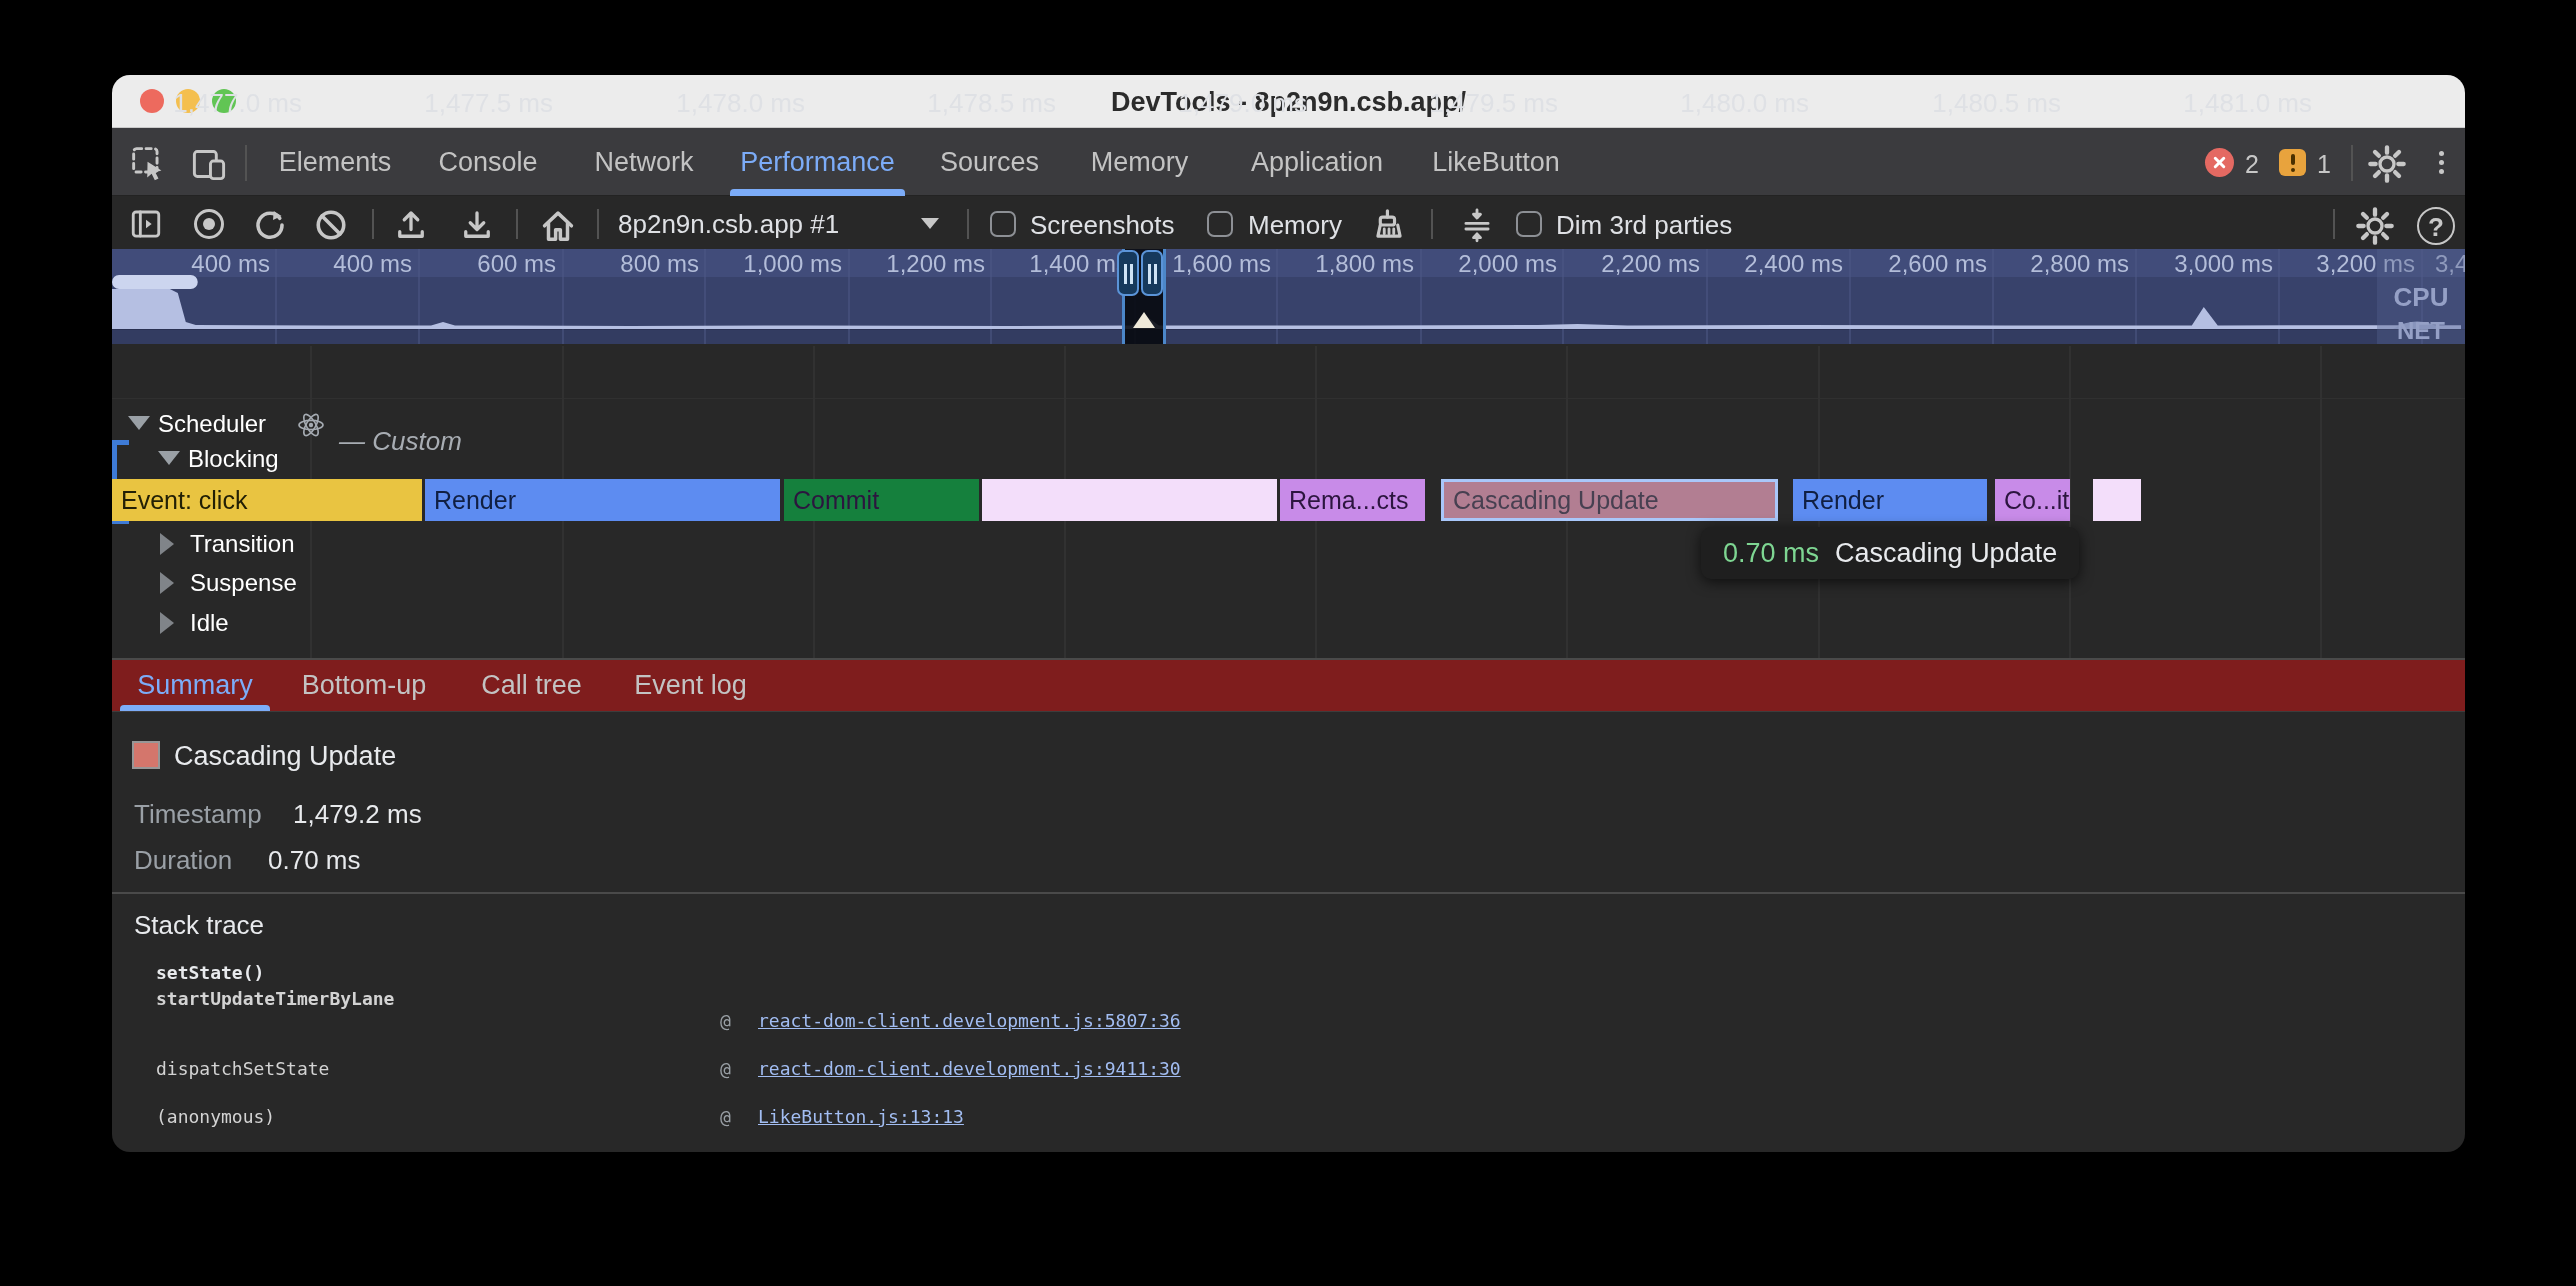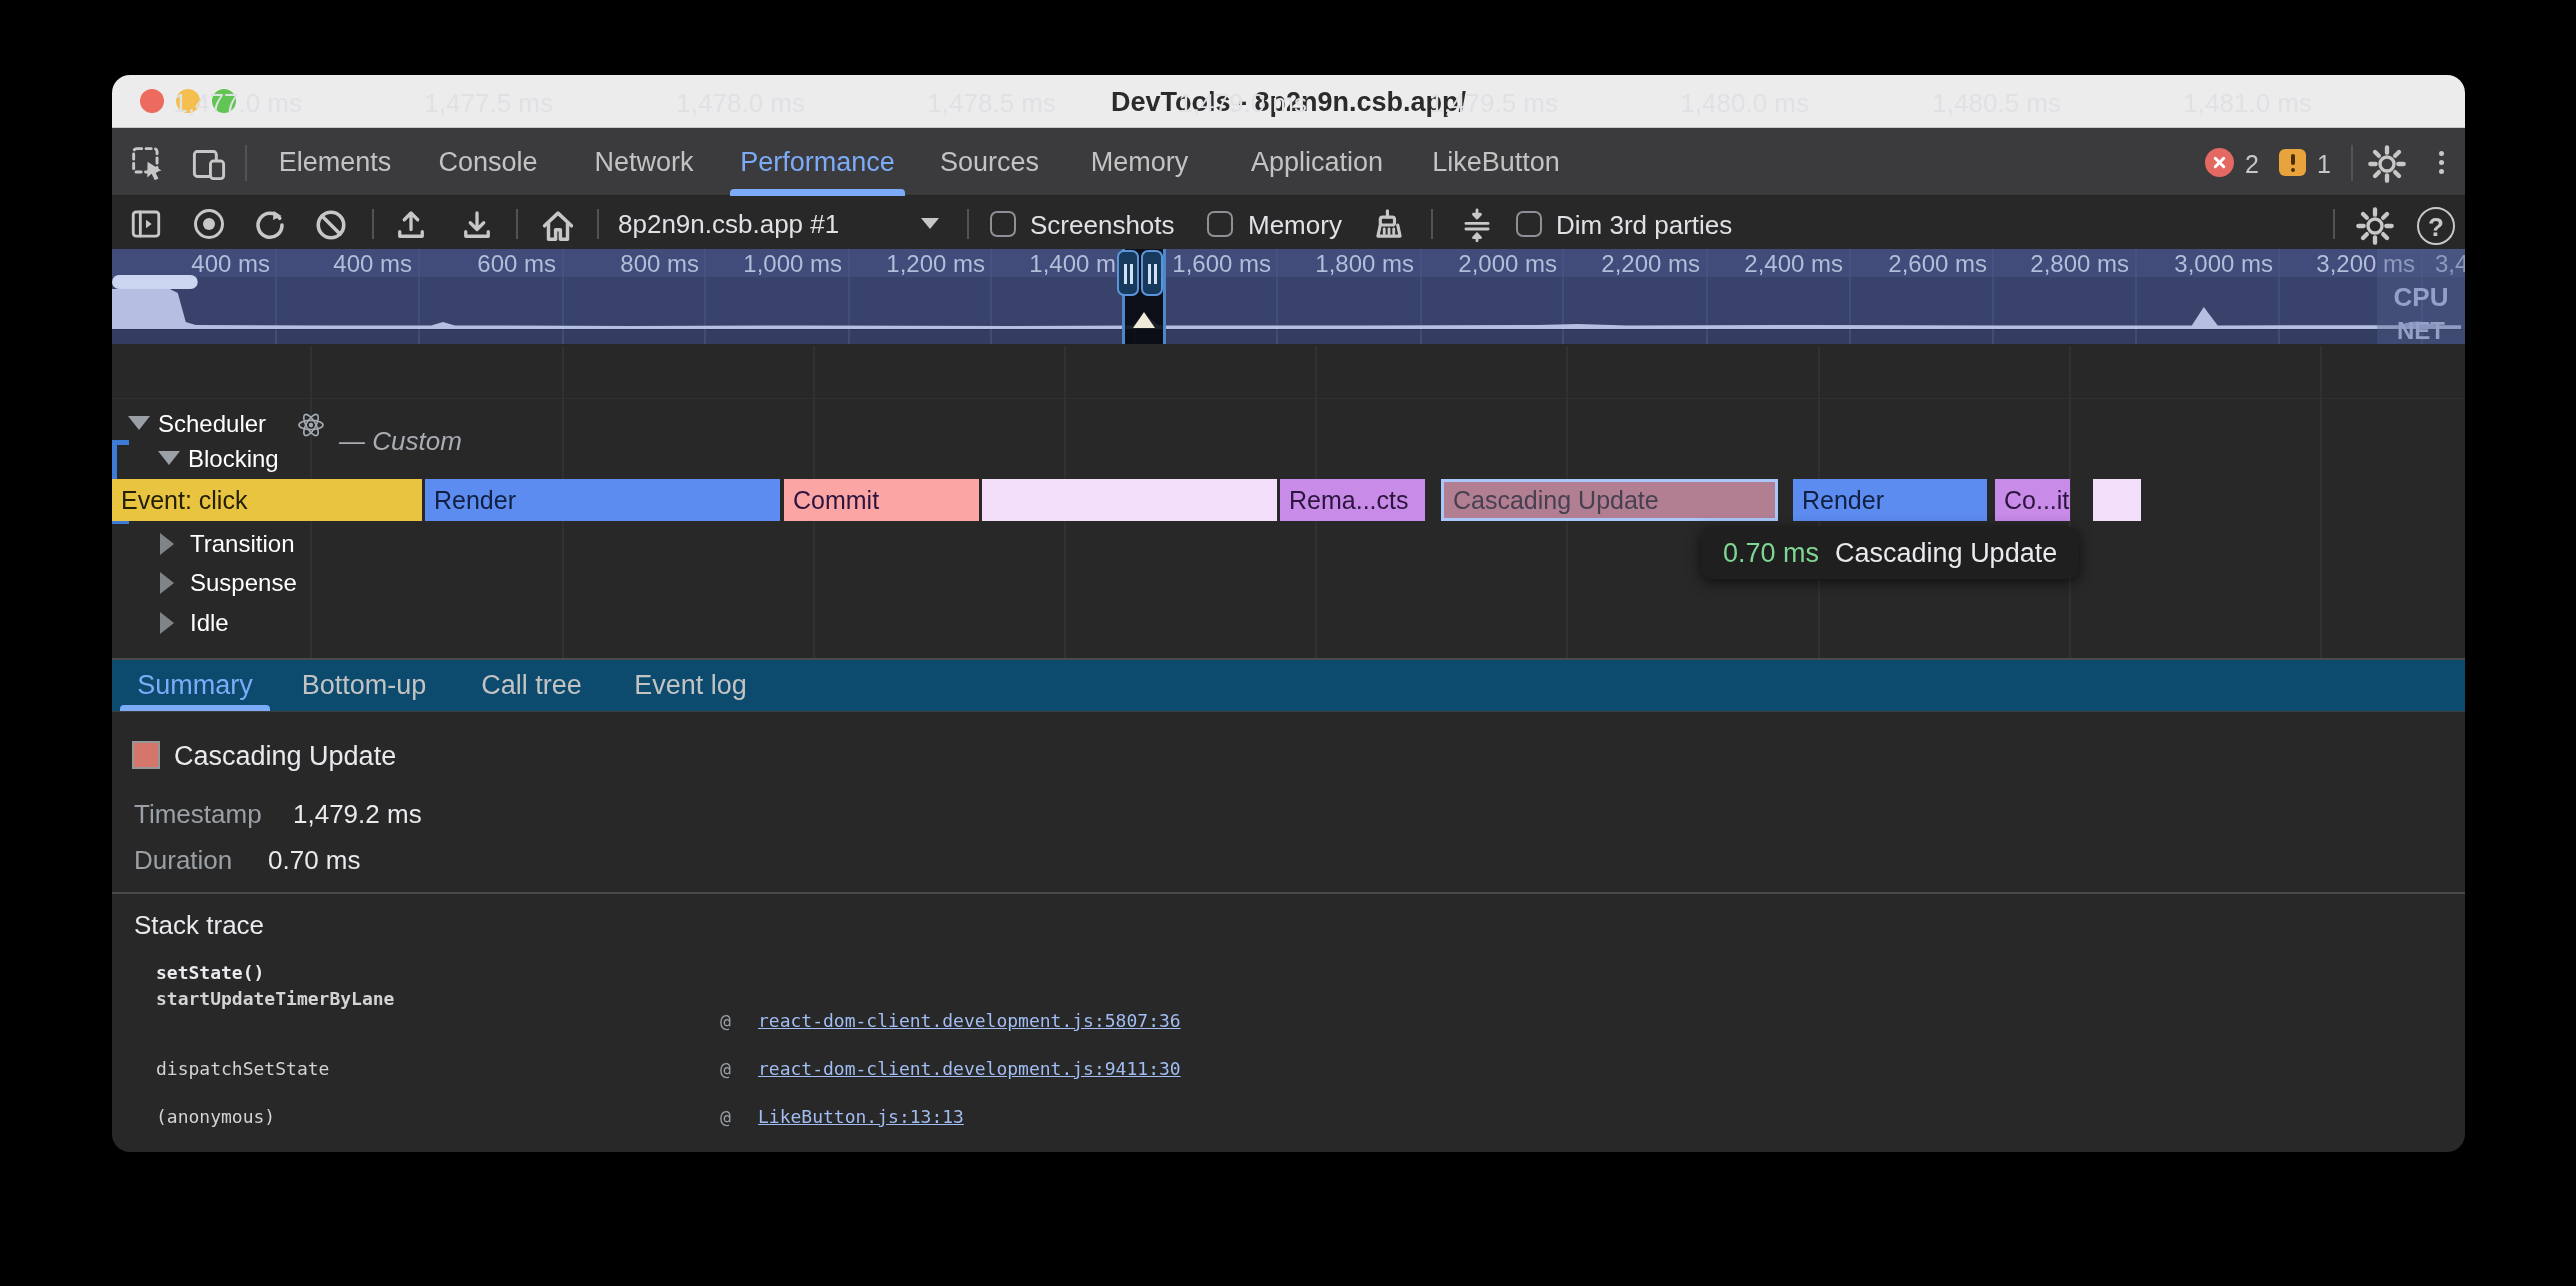--- a/index.html
+++ b/index.html
@@ -65,21 +65,21 @@
   .bracket { background:#3e7bd6; }
   .bar { top:404px; height:42px; line-height:42px; font-size:25px; padding-left:9px; overflow:hidden; white-space:nowrap; }
 
   .tooltip { left:1589px; top:452px; height:52px; line-height:52px; background:#1f1f1f; border-radius:10px;
              padding:0 22px; box-shadow:0 3px 14px rgba(0,0,0,.65); font-size:27px; white-space:nowrap; z-index:30; }
   .tooltip .dur { color:#7ed692; margin-right:16px; }
   .tooltip .lbl { color:#e8eaed; }
 
   
   .panel-divider { left:0; top:583px; width:2353px; height:2px; background:#4a4a4a; }
-  .ptabs { left:0; top:585px; width:2353px; height:52px; background:#0c4a6e; border-bottom:1px solid #3d3d3d; }
+  .ptabs { left:0; top:585px; width:2353px; height:52px; background:#7f1d1d; border-bottom:1px solid #3d3d3d; }
   .ptab { height:52px; line-height:50px; font-size:27px; color:#c3c3c3; text-align:center; }
   .ptab.active { color:#7cacf8; }
   .ptab-underline { left:8px; bottom:0; width:150px; height:6px; border-radius:4px 4px 0 0; background:#7cacf8; }
   .sum-label { color:#9aa0a6; font-size:26px; }
   .sum-value { color:#e8eaed; font-size:26px; }
   .swatch { width:28px; height:28px; background:#d4766c; border:2px solid #979797; }
   .mono { font-family:"DejaVu Sans Mono", monospace; font-size:18px; color:#d3d3d3; }
   .mono a { color:#a2bdf2; text-decoration:underline; }
   .at { color:#9aa0a6; }
 </style>
@@ -312,21 +312,21 @@
 
   <div class="abs bracket" style="left:0; top:365px; width:5px; height:84px;"></div>
   <div class="abs bracket" style="left:0; top:365px; width:17px; height:5px;"></div>
   <div class="abs bracket" style="left:0; top:444px; width:17px; height:5px;"></div>
 
   <div class="abs tri-down" style="left:46px; top:376px;"></div>
   <div class="abs trk-label" style="left:76px; top:367px;">Blocking</div>
 
   <div class="abs bar" style="left:0; width:310px; background:#e9c441; color:#232005;">Event: click</div>
   <div class="abs bar" style="left:313px; width:355px; background:#5d8cf1; color:#101f42;">Render</div>
-  <div class="abs bar" style="left:672px; width:195px; background:#fca5a5; color:#2c153f;">Commit</div>
+  <div class="abs bar" style="left:672px; width:195px; background:#15803d; color:#2c153f;">Commit</div>
   <div class="abs bar" style="left:870px; width:295px; background:#f3defa;"></div>
   <div class="abs bar" style="left:1168px; width:145px; background:#c88be8; color:#2c153f;">Rema...cts</div>
   <div class="abs bar" style="left:1329px; width:337px; background:#b27e92; color:#474051; border:3px solid #a9c7fa; line-height:36px;">Cascading Update</div>
   <div class="abs bar" style="left:1681px; width:194px; background:#5d8cf1; color:#101f42;">Render</div>
   <div class="abs bar" style="left:1883px; width:75px; background:#c88be8; color:#2c153f;">Co...it</div>
   <div class="abs bar" style="left:1981px; width:48px; background:#f3defa;"></div>
 
   <div class="abs tooltip">
     <span class="dur">0.70 ms</span><span class="lbl">Cascading Update</span>
   </div>

